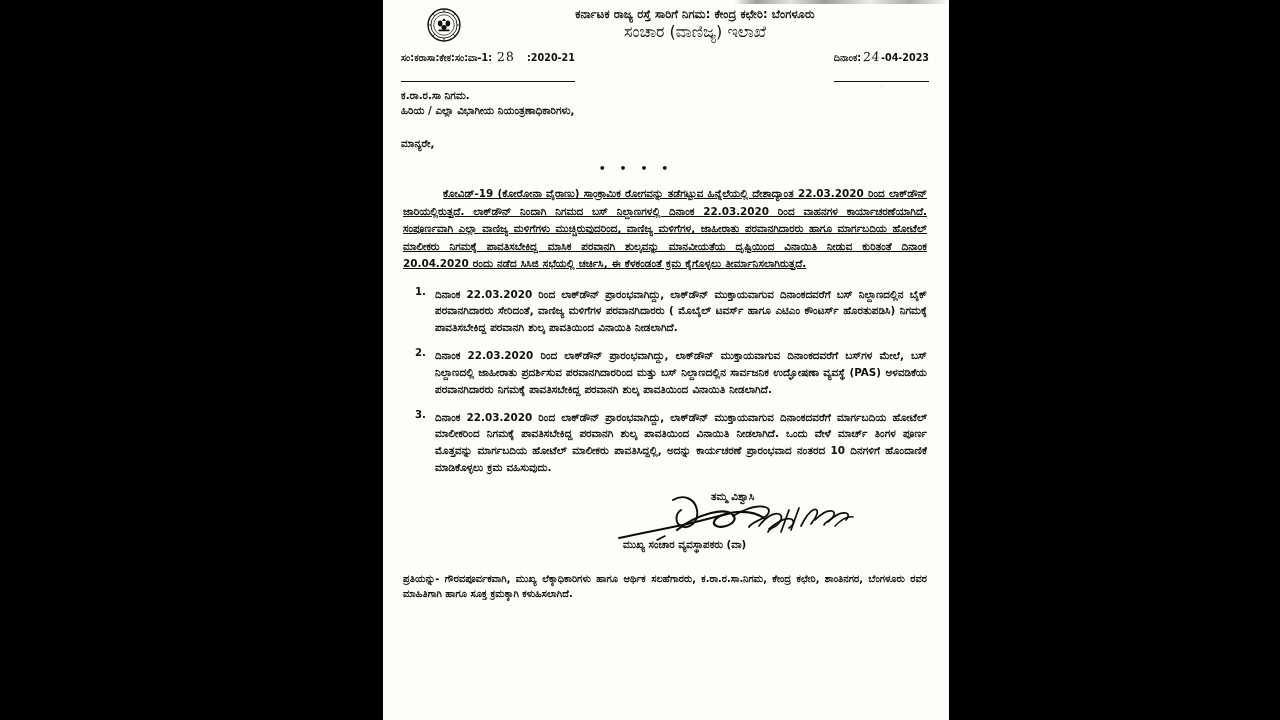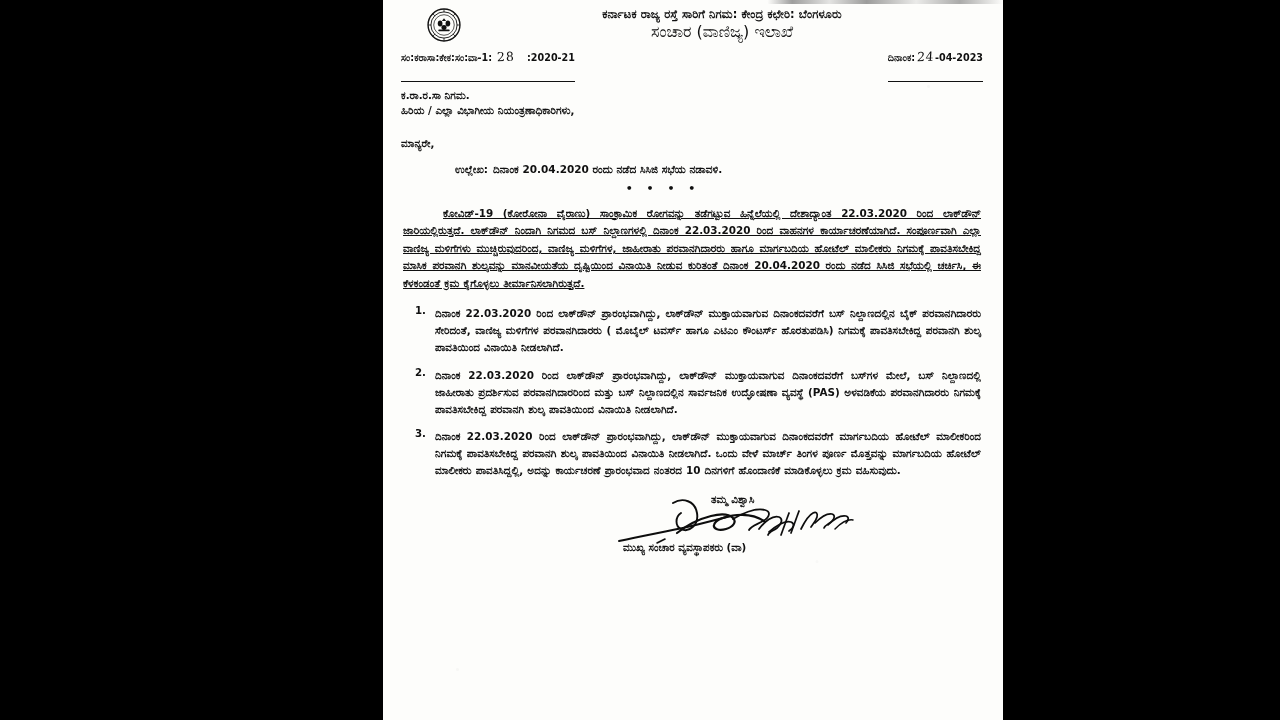--- a/index.html
+++ b/index.html
@@ -25,21 +25,21 @@
     background: #000000;
   }
   .letterbox.left  { left: 0;   width: 383px; }
   .letterbox.right { left: 905px; width: 375px; }
 
   
   #page {
     position: absolute;
     left: 383px;
     top: 0;
-    width: 620px;
+    width: 566px;
     height: 720px;
     background: #fdfdfb;
     overflow: hidden;
     font-family: "DejaVu Sans", sans-serif;
     color: #101010;
     box-sizing: border-box;
     padding: 0 18px;
   }
   
   #page::before {
@@ -316,24 +316,20 @@
     </div>
 
     <div class="addressee">
       <div>ಕ.ರಾ.ರ.ಸಾ ನಿಗಮ.</div>
       <div>ಹಿರಿಯ / ಎಲ್ಲಾ ವಿಭಾಗೀಯ ನಿಯಂತ್ರಣಾಧಿಕಾರಿಗಳು,</div>
     </div>
 
     <div class="salutation">ಮಾನ್ಯರೇ,</div>
 
     <div class="subject-block">
-      <div class="subject-row">
-        <span class="sub-tag">ಉಲ್ಲೇಖ:</span>
-        <span class="sub-text">ದಿನಾಂಕ 20.04.2020 ರಂದು ನಡೆದ ಸಿಸಿಜಿ ಸಭೆಯ ನಡಾವಳಿ.</span>
-      </div>
     </div>
 
     <div class="dots">• • • •</div>
 
     <div class="body-para">ಕೋವಿಡ್-19 (ಕೋರೋನಾ ವೈರಾಣು) ಸಾಂಕ್ರಾಮಿಕ ರೋಗವನ್ನು ತಡೆಗಟ್ಟುವ ಹಿನ್ನೆಲೆಯಲ್ಲಿ ದೇಶಾದ್ಯಾಂತ 22.03.2020 ರಿಂದ ಲಾಕ್‌ಡೌನ್ ಜಾರಿಯಲ್ಲಿರುತ್ತದೆ. ಲಾಕ್‌ಡೌನ್ ನಿಂದಾಗಿ ನಿಗಮದ ಬಸ್ ನಿಲ್ದಾಣಗಳಲ್ಲಿ ದಿನಾಂಕ 22.03.2020 ರಿಂದ ವಾಹನಗಳ ಕಾರ್ಯಾಚರಣೆಯಾಗಿದೆ. ಸಂಪೂರ್ಣವಾಗಿ ಎಲ್ಲಾ ವಾಣಿಜ್ಯ ಮಳಿಗೆಗಳು ಮುಚ್ಚಿರುವುದರಿಂದ, ವಾಣಿಜ್ಯ ಮಳಿಗೆಗಳ, ಜಾಹೀರಾತು ಪರವಾನಗಿದಾರರು ಹಾಗೂ ಮಾರ್ಗಬದಿಯ ಹೋಟೆಲ್ ಮಾಲೀಕರು ನಿಗಮಕ್ಕೆ ಪಾವತಿಸಬೇಕಿದ್ದ ಮಾಸಿಕ ಪರವಾನಗಿ ಶುಲ್ಕವನ್ನು ಮಾನವೀಯತೆಯ ದೃಷ್ಟಿಯಿಂದ ವಿನಾಯಿತಿ ನೀಡುವ ಕುರಿತಂತೆ ದಿನಾಂಕ 20.04.2020 ರಂದು ನಡೆದ ಸಿಸಿಜಿ ಸಭೆಯಲ್ಲಿ ಚರ್ಚಿಸಿ, ಈ ಕೆಳಕಂಡಂತೆ ಕ್ರಮ ಕೈಗೊಳ್ಳಲು ತೀರ್ಮಾನಿಸಲಾಗಿರುತ್ತದೆ.</div>
 
     <div class="items">
       <div class="item">
         <span class="item-num">1.</span>
         <span class="item-text">ದಿನಾಂಕ 22.03.2020 ರಿಂದ ಲಾಕ್‌ಡೌನ್ ಪ್ರಾರಂಭವಾಗಿದ್ದು, ಲಾಕ್‌ಡೌನ್ ಮುಕ್ತಾಯವಾಗುವ ದಿನಾಂಕದವರೆಗೆ ಬಸ್ ನಿಲ್ದಾಣದಲ್ಲಿನ ಬೈಕ್ ಪರವಾನಗಿದಾರರು ಸೇರಿದಂತೆ, ವಾಣಿಜ್ಯ ಮಳಿಗೆಗಳ ಪರವಾನಗಿದಾರರು ( ಮೊಬೈಲ್ ಟವರ್ಸ್ ಹಾಗೂ ಎಟಿಎಂ ಕೌಂಟರ್ಸ್ ಹೊರತುಪಡಿಸಿ) ನಿಗಮಕ್ಕೆ ಪಾವತಿಸಬೇಕಿದ್ದ ಪರವಾನಗಿ ಶುಲ್ಕ ಪಾವತಿಯಿಂದ ವಿನಾಯಿತಿ ನೀಡಲಾಗಿದೆ.</span>
@@ -366,16 +362,20 @@
           <path d="M202 24 C208 18 214 14 219 15 C222 15.8 222 19 219 22 C216 25 212 26 211 29" stroke-width="1.7"></path>
           <path d="M215 26 C221 20 228 16 233 17 C236 17.8 236 21 233 24" stroke-width="1.7"></path>
           <path d="M222 30 C228 24 234 20 240 21" stroke-width="1.5"></path>
           <path d="M44 44 L52 40" stroke-width="1.6"></path>
         </g>
       </svg>
 
       <div class="designation">ಮುಖ್ಯ ಸಂಚಾರ ವ್ಯವಸ್ಥಾಪಕರು (ವಾ)</div>
     </div>
 
+    <div class="footer-cc">
+      <span class="cc-tag">ಪ್ರತಿಯನ್ನು-</span>
+      <span>ಗೌರವಪೂರ್ವಕವಾಗಿ, ಮುಖ್ಯ ಲೆಕ್ಕಾಧಿಕಾರಿಗಳು ಹಾಗೂ ಆರ್ಥಿಕ ಸಲಹೆಗಾರರು, ಕ.ರಾ.ರ.ಸಾ.ನಿಗಮ, ಕೇಂದ್ರ ಕಛೇರಿ, ಶಾಂತಿನಗರ, ಬೆಂಗಳೂರು ರವರ ಮಾಹಿತಿಗಾಗಿ ಹಾಗೂ ಸೂಕ್ತ ಕ್ರಮಕ್ಕಾಗಿ ಕಳುಹಿಸಲಾಗಿದೆ.</span>
+    </div>
 
     <div class="scan-noise"></div>
   </div>
 </div>
 
 </body></html>

